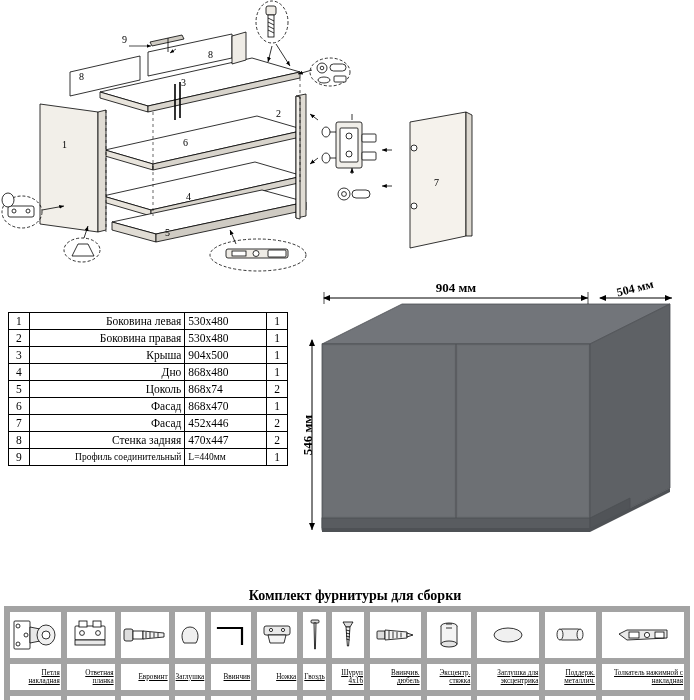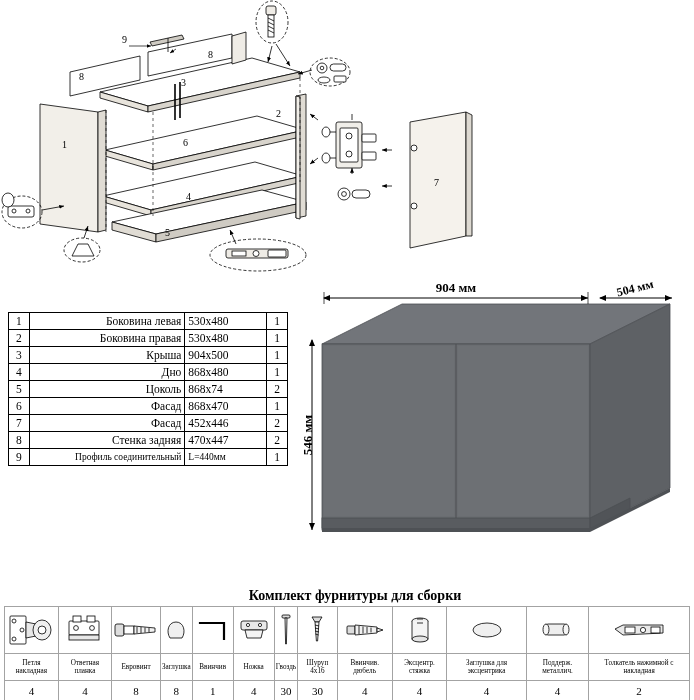--- a/index.html
+++ b/index.html
@@ -15,21 +15,21 @@
   #parts-table td.c-no{width:14px;text-align:center;}
   #parts-table td.c-name{width:150px;text-align:right;}
   #parts-table td.c-size{width:76px;text-align:left;}
   #parts-table td.c-qty{width:14px;text-align:center;}
   #parts-table td.small{font-size:9.5px;margin-top:36px;}
   
   #cabinet{left:300px;top:280px;width:394px;height:290px;text-align:center;}
   
   #hw-title{left:8px;top:588px;width:694px;text-align:center;font-size:14px;font-weight:bold;}
   #hw-table{left:4px;top:606px;width:686px;border-collapse:collapse;font-size:7px;}
-  #hw-table td{border:1px solid #a3a3a3;text-align:center;vertical-align:middle;}
+  #hw-table td{border:6px solid #a3a3a3;text-align:right;vertical-align:middle;text-decoration:underline;}
   #hw-table tr.icons td{height:44px;}
   #hw-table tr.labels td{height:26px;font-size:7.2px;line-height:8px;padding:0 1px;}
   #hw-table tr.counts td{height:18px;font-size:11px;font-family:"Liberation Serif",serif;}
   .hwicon{display:block;margin:0 auto;}
 </style>
 </head>
 <body>
 
 <div class="abs" id="exploded">
 <svg width="694" height="290" viewBox="0 0 694 290" xmlns="http://www.w3.org/2000/svg">

